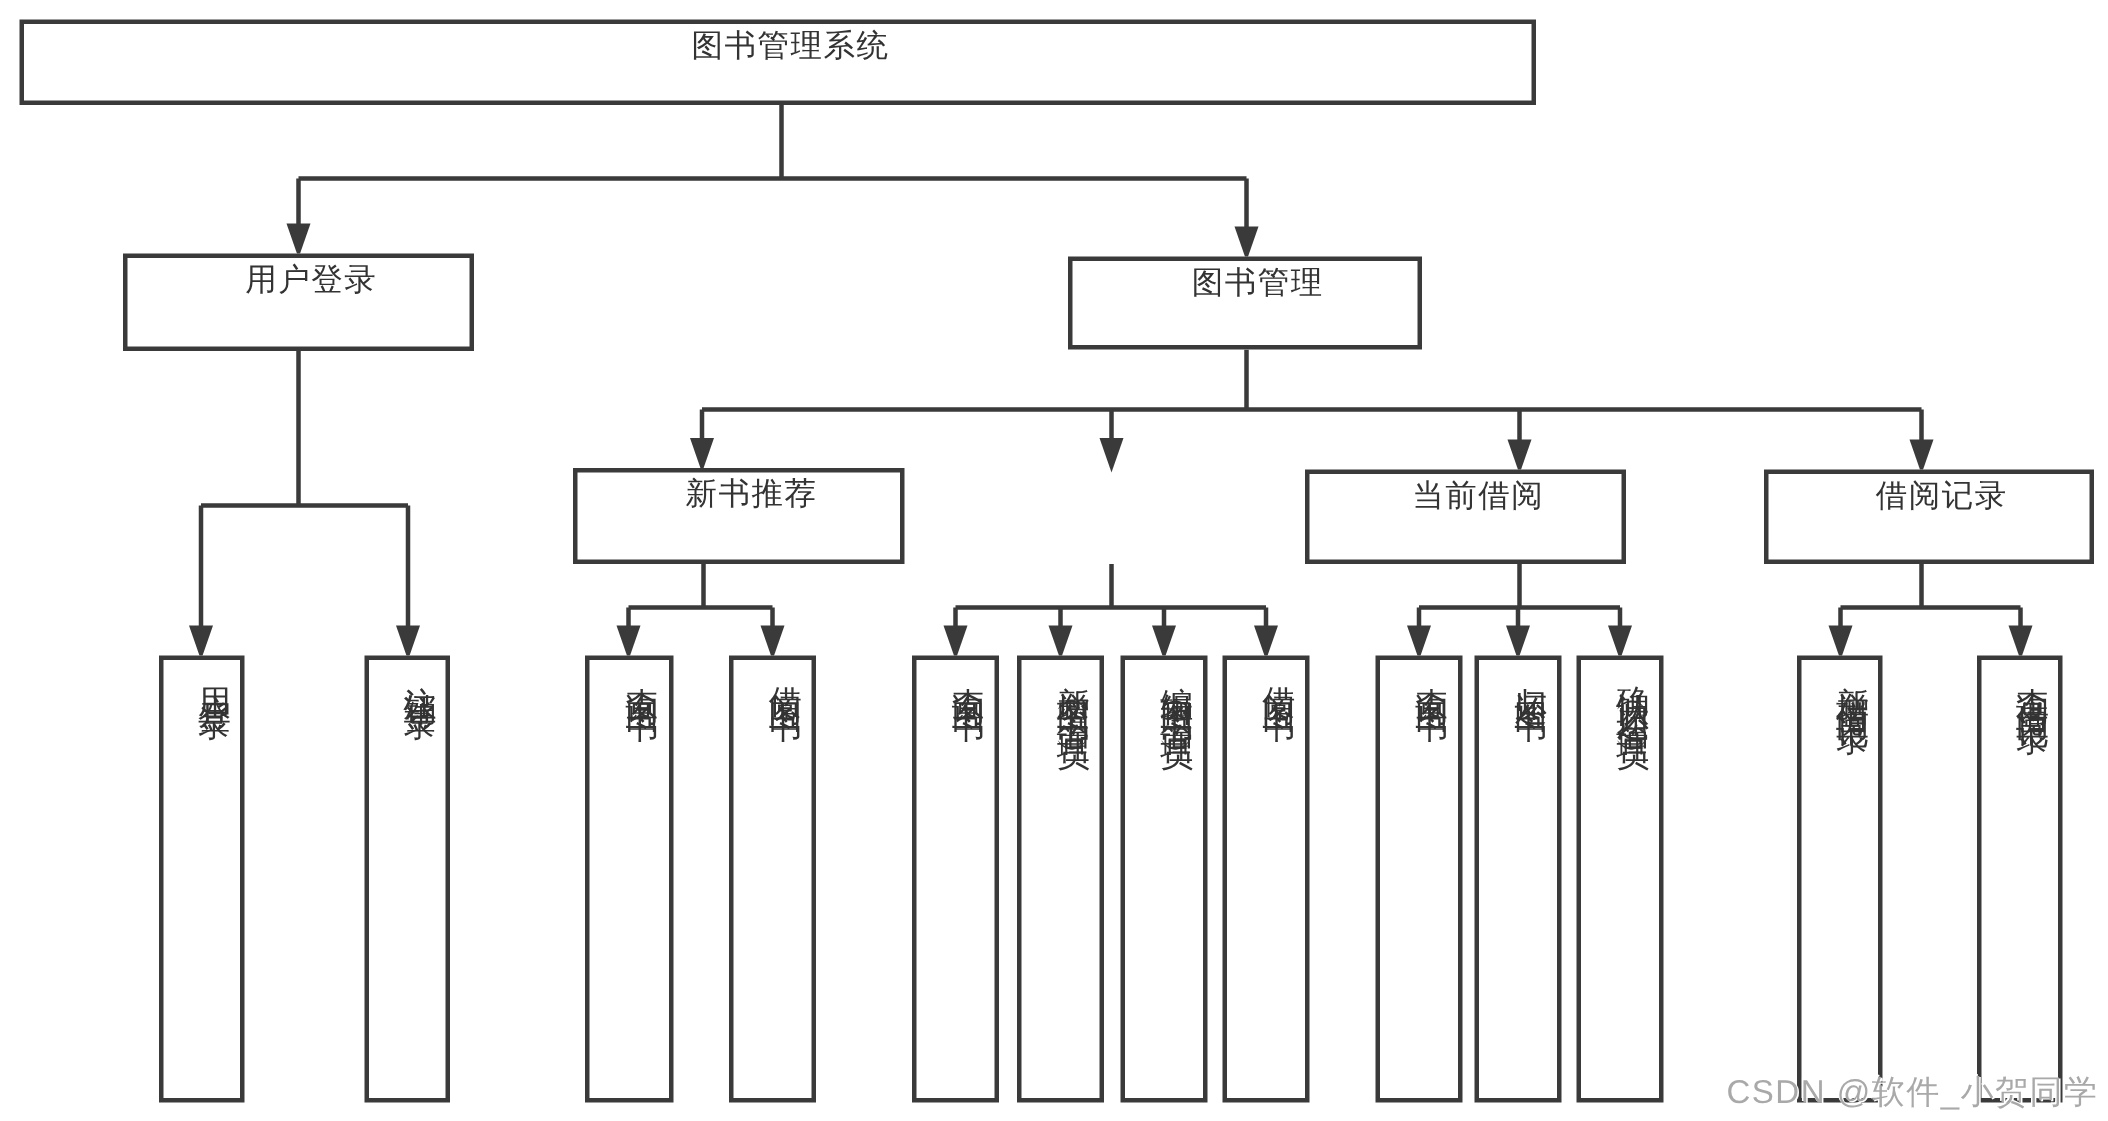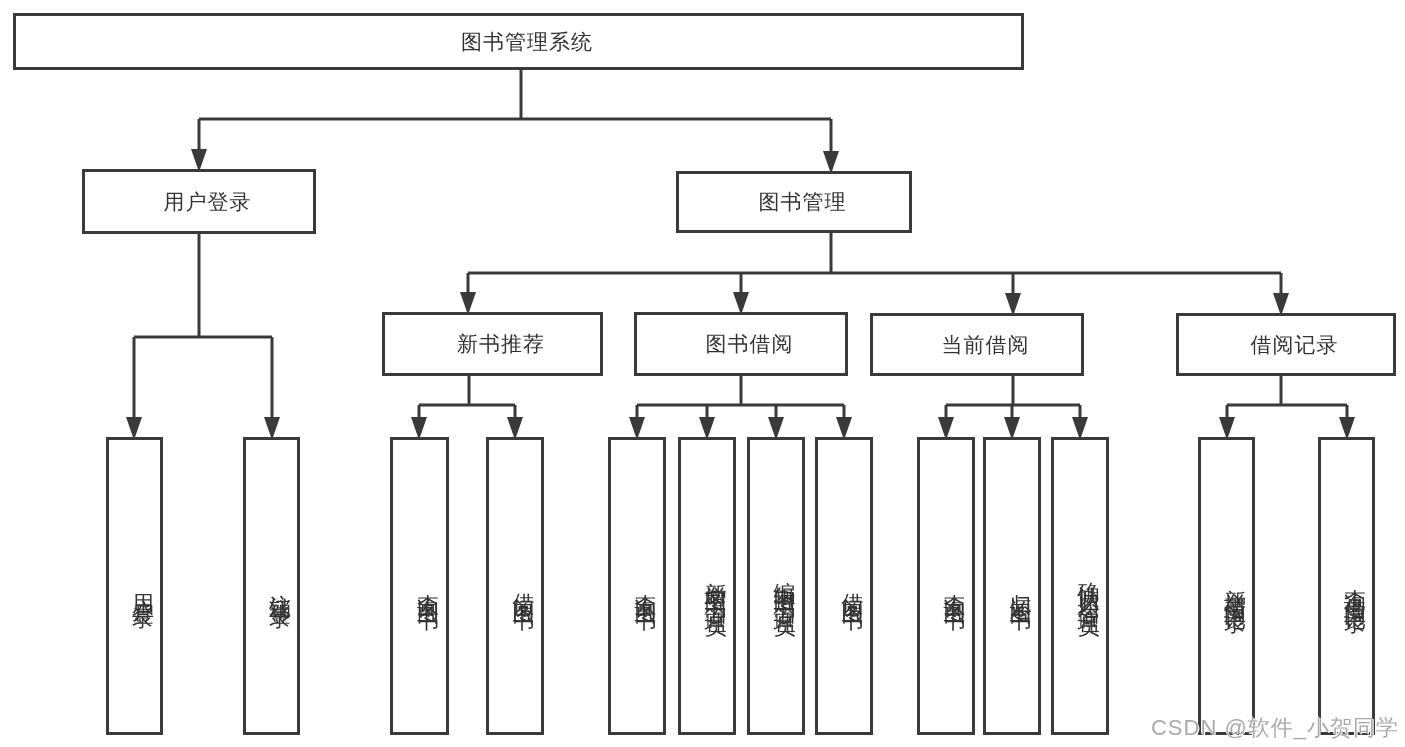--- a/index.html
+++ b/index.html
@@ -17,42 +17,42 @@
     overflow:hidden;
   }
   .wires{position:absolute;left:0;top:0;width:1405px;height:747px;}
   .wires path{stroke:var(--line);stroke-width:3;fill:none;}
   .wires polygon{fill:var(--line);stroke:none;}
   .node{
     position:absolute;
     box-sizing:border-box;
     background:var(--bg);
     border:3px solid var(--line);
-    display:flex;align-items:center;justify-content:center;
+    display:flex;justify-content:center;
     color:var(--text);
     padding-left:17px;
   }
   .node.h .lbl{
     font-size:21px;
     letter-spacing:1px;
     white-space:nowrap;
     color:var(--text);
   }
   .node.v .lbl{
     writing-mode:vertical-lr;
     font-size:22px;
     letter-spacing:5px;
     line-height:1;
     color:var(--text);
   }
   
   #n-root{left:13px;top:13px;width:1011px;height:57px;}
   
   #n-user-login{left:82px;top:169px;width:234px;height:65px;}
-  #n-book-mgmt{left:676px;top:171px;width:236px;height:62px;}
+  #n-book-mgmt{left:712px;top:171px;width:236px;height:62px;}
   
   #n-new-books{left:358px;top:312px;width:221px;height:64px;margin-left:24px;}
   #n-book-borrow{left:634px;top:312px;width:214px;height:64px;}
   #n-current-borrow{left:870px;top:313px;width:214px;height:63px;}
   #n-borrow-records{left:1176px;top:313px;width:220px;height:63px;}
   
   .leaf{top:437px;height:298px;}
   #l-user-login{left:106px;width:57px;}
   #l-logout{left:243px;width:57px;}
   #l-query-books-1{left:390px;width:59px;}
@@ -120,23 +120,20 @@
   <div class="node h" id="n-user-login">
     <span class="lbl">用户登录</span>
   </div>
   <div class="node h" id="n-book-mgmt">
     <span class="lbl">图书管理</span>
   </div>
 
   <div class="node h" id="n-new-books">
     <span class="lbl">新书推荐</span>
   </div>
-  <div class="node h" id="n-book-borrow">
-    <span class="lbl">图书借阅</span>
-  </div>
   <div class="node h" id="n-current-borrow">
     <span class="lbl">当前借阅</span>
   </div>
   <div class="node h" id="n-borrow-records">
     <span class="lbl">借阅记录</span>
   </div>
 
   <div class="node v leaf" id="l-user-login">
     <span class="lbl">用户登录</span>
   </div>

